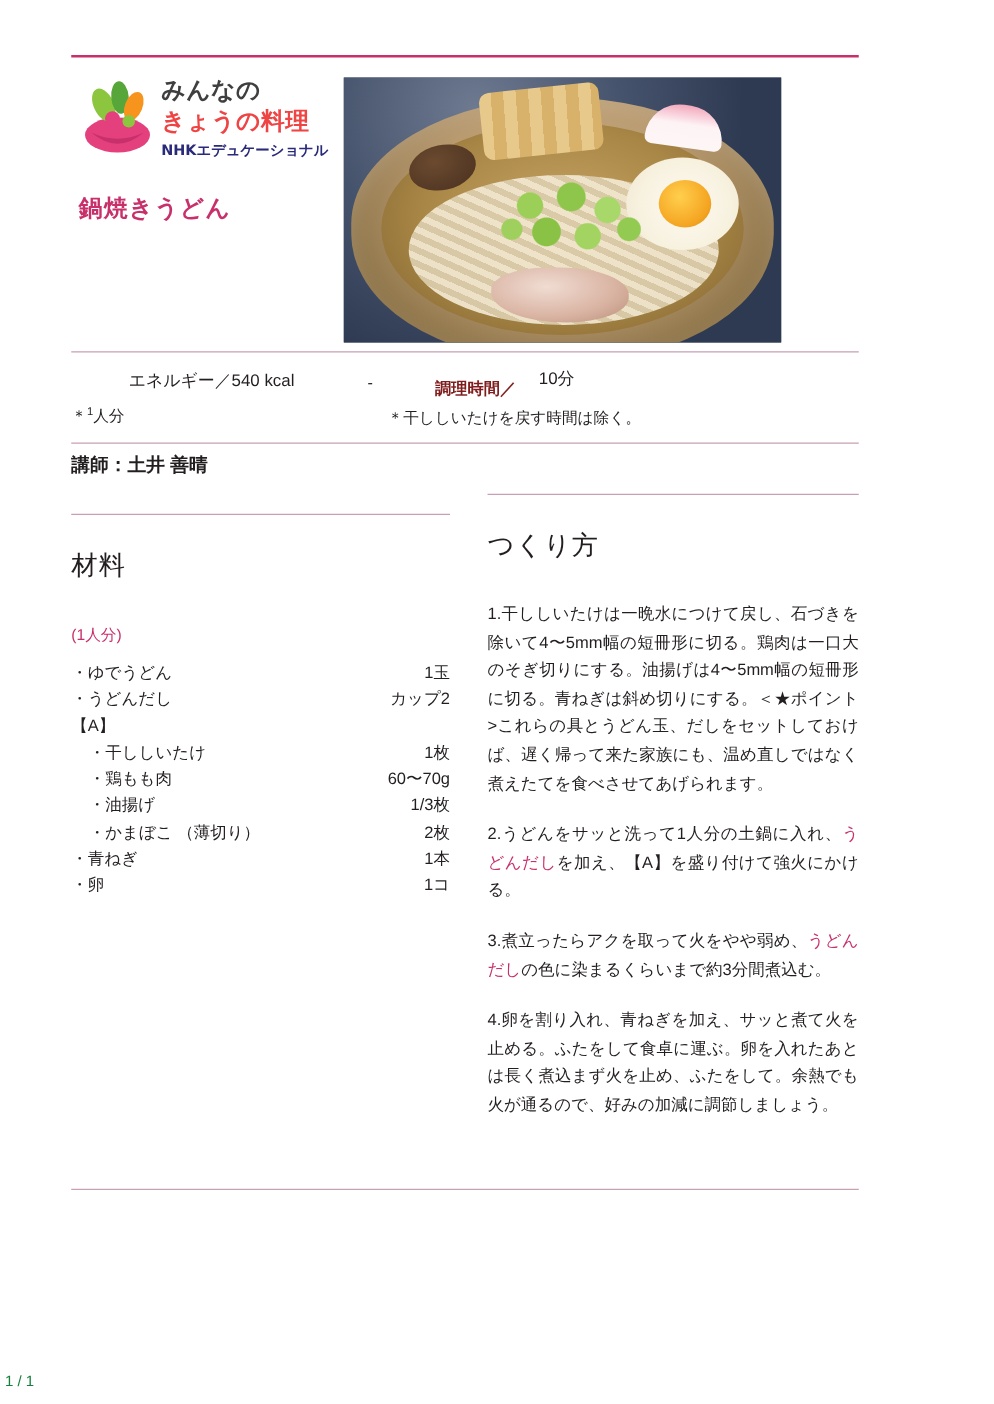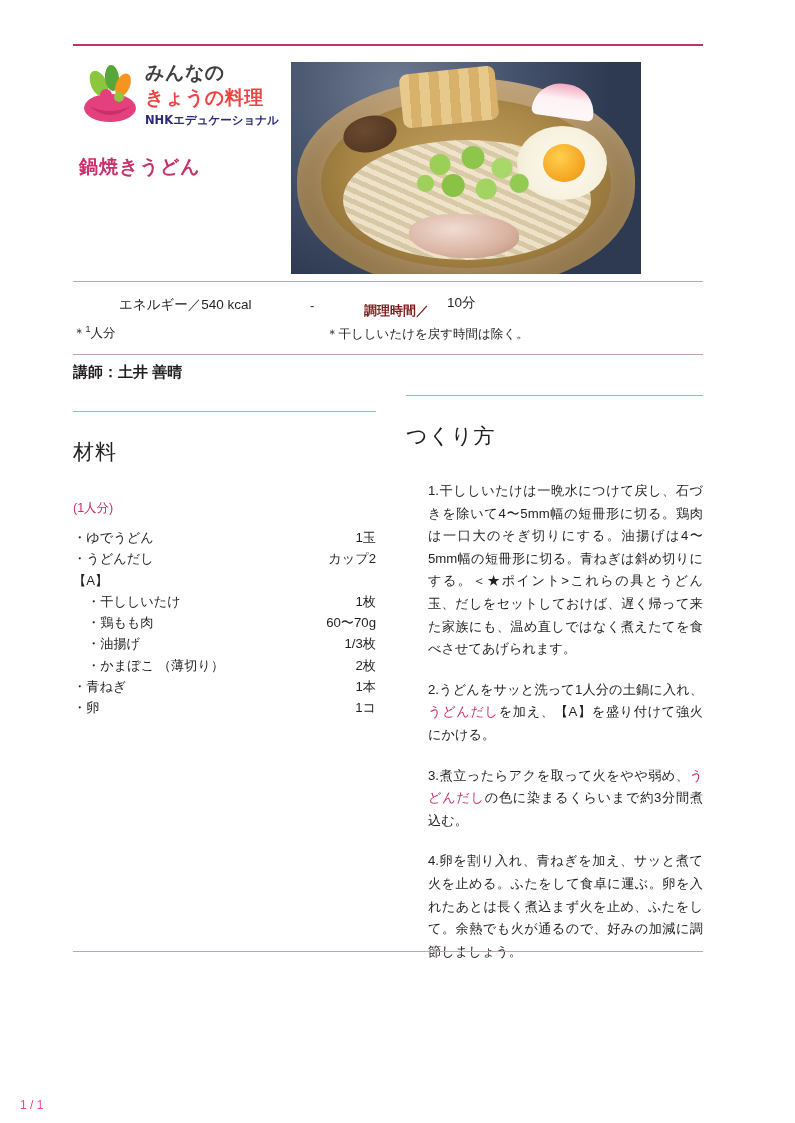--- a/index.html
+++ b/index.html
@@ -10,21 +10,21 @@
   body {
     width: 795px;
     height: 1123px;
     font-family: "Liberation Sans", sans-serif;
     color: #231f20;
     position: relative;
     overflow: hidden;
   }
   .page {
     position: absolute;
-    left: 16px; top: 0;
+    left: 0; top: 0;
     width: 656px;
     height: 1123px;
     background: #fff;
   }
   .sheet {
     position: absolute;
     left: 57px;
     top: 44px;
     width: 630px;
   }
@@ -319,37 +319,36 @@
     white-space: nowrap;
   }
   .steps {
     margin-top: 30px;
   }
   .step {
     font-size: 13.2px;
     line-height: 22.6px;
     margin-bottom: 18px;
     text-align: justify;
-    margin-left: 22px;
   }
   .hl { color: #c8306c; }
   .bottom-rule {
     position: absolute;
     left: 57px;
     top: 951px;
     width: 630px;
     height: 1px;
     background: #c89fb4;
   }
   .pager {
     position: absolute;
     left: 4px;
     top: 1098px;
     font-size: 12px;
-    color: #ec4899;
+    color: #15803d;
   }
 </style>
 </head>
 <body>
 
 <div class="page">
 
   <div class="sheet">
 
     <div class="top-rule"></div>

